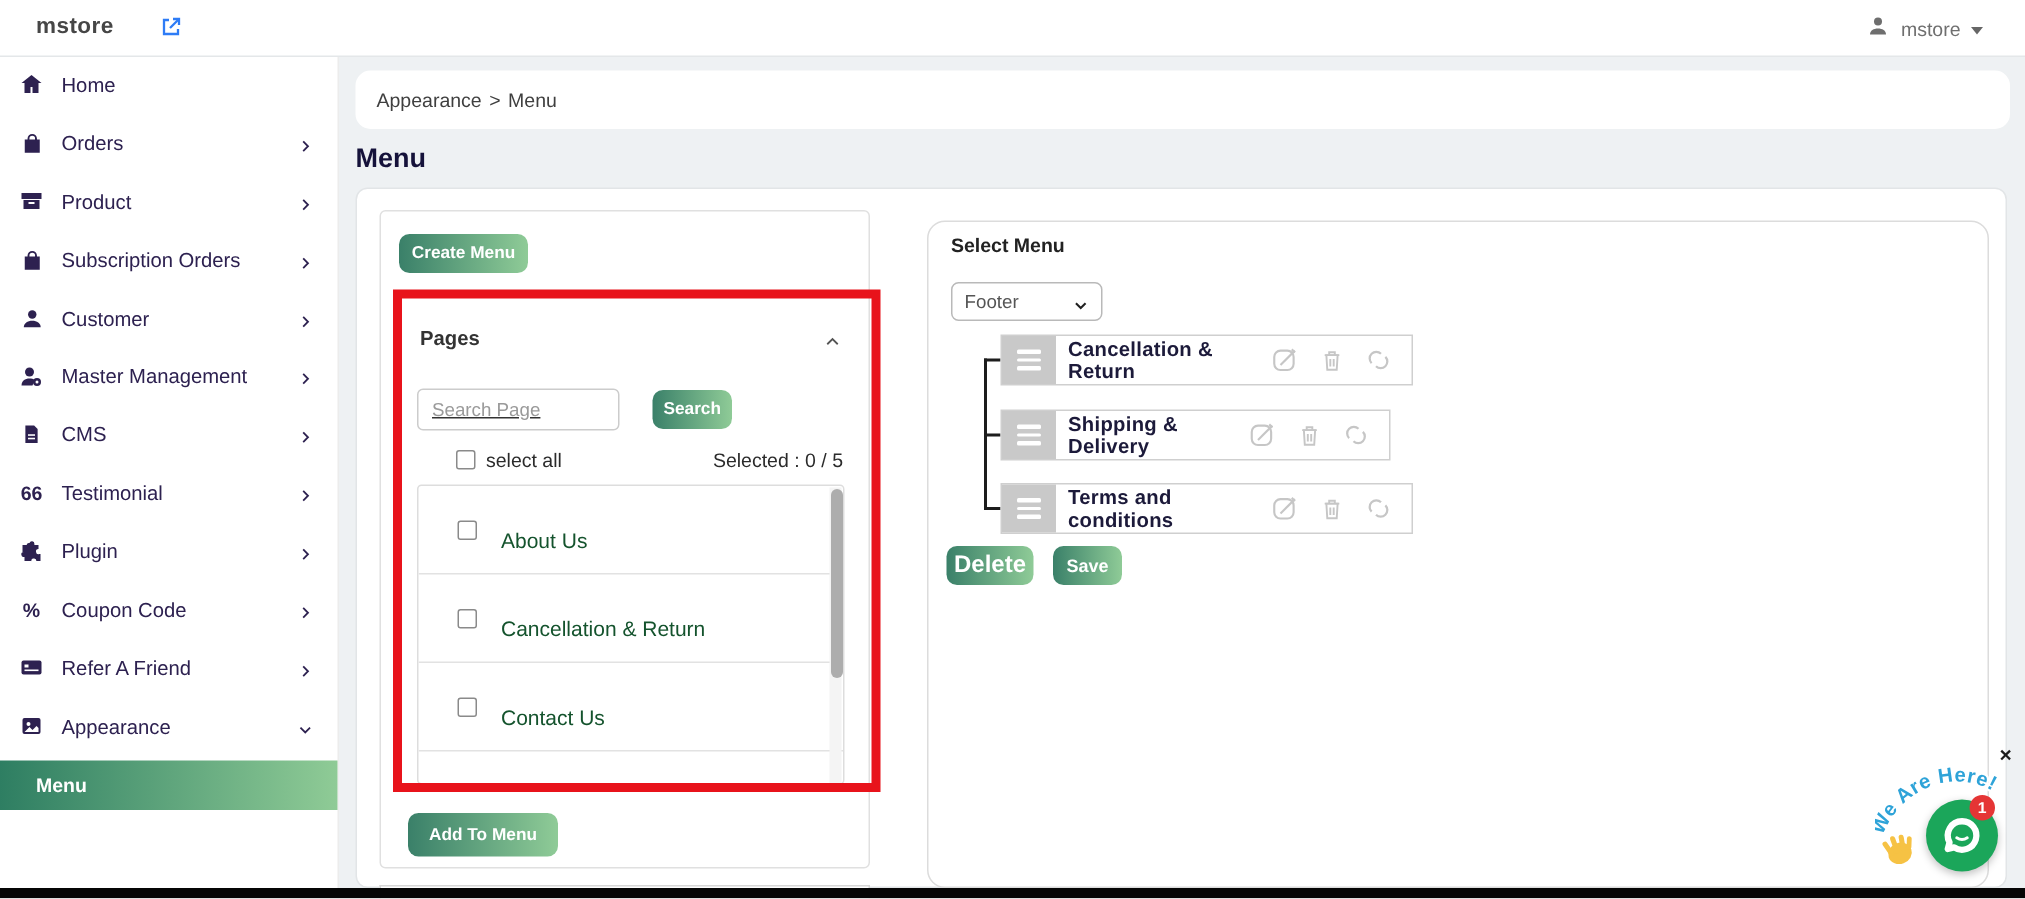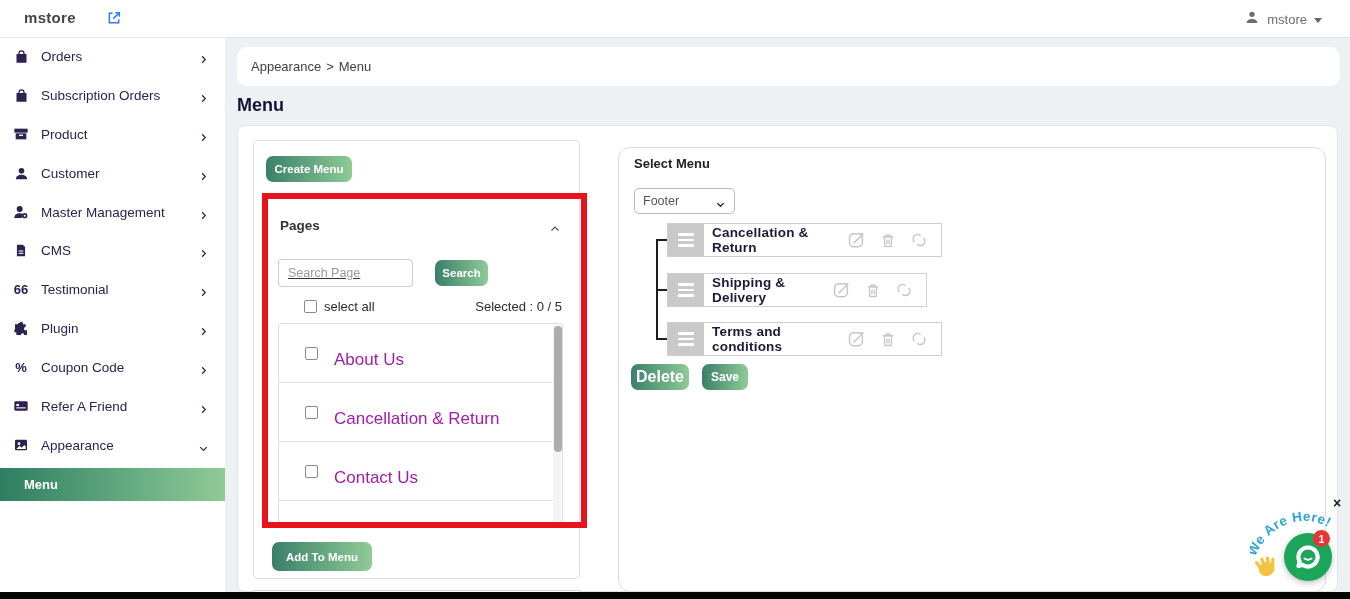--- a/index.html
+++ b/index.html
@@ -40,21 +40,21 @@
   .pages-title{position:absolute;left:26px;top:77px;font-size:13.5px;font-weight:bold;color:#333;}
   .pages-caret{position:absolute;right:18px;top:80px;width:12px;height:12px;cursor:pointer;}
   .search-input{position:absolute;left:24px;top:118px;width:135px;height:28px;border:1px solid #ccc;border-radius:4px;box-sizing:border-box;padding:0 9px;font-size:12.5px;color:#333;font-family:inherit;outline:none;text-decoration:underline;}
   .search-input::placeholder{color:#9a9a9a;}
   .search-btn{position:absolute;left:181px;top:119px;width:53px;height:26px;font-size:11.5px;}
   .selall-check{position:absolute;left:50px;top:159px;}
   .selall-label{position:absolute;left:70px;top:158px;font-size:13px;color:#2b2b2b;cursor:pointer;}
   .sel-count{position:absolute;right:17px;top:158px;font-size:13px;color:#2b2b2b;}
   .page-list{position:absolute;left:24px;top:182px;width:285px;height:200px;border:1px solid #ddd;border-radius:3px;box-sizing:border-box;overflow:hidden;background:#fff;}
   .page-row{height:58px;display:flex;align-items:center;border-bottom:1px solid #e2e2e2;padding-left:26px;gap:16px;}
-  .page-row-label{font-size:17px;color:#a21caf;margin-top:14px;}
+  .page-row-label{font-size:14px;color:#14532d;margin-top:14px;}
   input[type=checkbox]{appearance:none;-webkit-appearance:none;width:13px;height:13px;border:1.6px solid #8a8a8a;border-radius:2px;background:#fff;margin:0;cursor:pointer;}
   .pl-track{position:absolute;right:1px;top:1px;width:8px;height:198px;background:#f4f4f4;}
   .pl-thumb{position:absolute;right:0;top:2px;width:8px;height:126px;background:#adadad;border-radius:4px;cursor:grab;}
   .add-btn{position:absolute;left:18px;top:401px;width:100px;height:29px;font-size:11.5px;}
 
   
   .annotation{position:absolute;left:262px;top:193px;width:325px;height:335px;border:6px solid #e8131b;box-sizing:border-box;z-index:40;pointer-events:none;}
 
   
   .right-panel{position:absolute;left:618px;top:147px;width:708px;height:445px;background:#fff;border:1px solid #dcdcdc;border-radius:12px;box-sizing:border-box;z-index:2;}
@@ -106,49 +106,57 @@
           </svg>
       </span>
       <span class="user-name">mstore</span>
       <span class="caret-down"></span>
     </div>
   </div>
 
   <div class="sidebar">
     <div class="sb-item">
       <span class="sb-ico">
+          <svg width="16" height="16" viewBox="0 0 24 24" fill="#2d2150">
+            <path d="M12 3L2 11h3v10h6v-6h2v6h6V11h3z"></path>
+          </svg>
+        </span>
+      <span class="sb-label">Home</span>
+    </div>
+    <div class="sb-item">
+      <span class="sb-ico">
           <svg width="15" height="15" viewBox="0 0 24 24" fill="#2d2150">
             <path d="M17 8V7a5 5 0 0 0-10 0v1H4v14h16V8h-3zM9 7a3 3 0 0 1 6 0v1H9V7z"></path>
           </svg>
         </span>
       <span class="sb-label">Orders</span>
-      <span class="sb-chev"><svg width="11" height="11" viewBox="0 0 24 24" fill="none" stroke="#2d2150" stroke-width="2.6">
-            <path d="M9 5l7 7-7 7"></path>
-          </svg></span>
-    </div>
-    <div class="sb-item">
-      <span class="sb-ico">
-          <svg width="15" height="15" viewBox="0 0 24 24" fill="#2d2150">
-            <path d="M17 8V7a5 5 0 0 0-10 0v1H4v14h16V8h-3zM9 7a3 3 0 0 1 6 0v1H9V7z"></path>
-          </svg>
-        </span>
-      <span class="sb-label">Subscription Orders</span>
       <span class="sb-chev"><svg width="11" height="11" viewBox="0 0 24 24" fill="none" stroke="#2d2150" stroke-width="2.6">
             <path d="M9 5l7 7-7 7"></path>
           </svg></span>
     </div>
     <div class="sb-item">
       <span class="sb-ico">
           <svg width="16" height="16" viewBox="0 0 24 24" fill="#2d2150">
             <path d="M2 4h20v6H2z"></path>
             <path d="M4 11h16v9H4z"></path>
             <rect x="9" y="13" width="6" height="2" fill="#fff"></rect>
           </svg>
         </span>
       <span class="sb-label">Product</span>
+      <span class="sb-chev"><svg width="11" height="11" viewBox="0 0 24 24" fill="none" stroke="#2d2150" stroke-width="2.6">
+            <path d="M9 5l7 7-7 7"></path>
+          </svg></span>
+    </div>
+    <div class="sb-item">
+      <span class="sb-ico">
+          <svg width="15" height="15" viewBox="0 0 24 24" fill="#2d2150">
+            <path d="M17 8V7a5 5 0 0 0-10 0v1H4v14h16V8h-3zM9 7a3 3 0 0 1 6 0v1H9V7z"></path>
+          </svg>
+        </span>
+      <span class="sb-label">Subscription Orders</span>
       <span class="sb-chev"><svg width="11" height="11" viewBox="0 0 24 24" fill="none" stroke="#2d2150" stroke-width="2.6">
             <path d="M9 5l7 7-7 7"></path>
           </svg></span>
     </div>
     <div class="sb-item">
       <span class="sb-ico">
           <svg width="15" height="15" viewBox="0 0 24 24" fill="#2d2150">
             <circle cx="12" cy="7.5" r="4.5"></circle>
             <path d="M3 21c0-4.5 4-7 9-7s9 2.5 9 7z"></path>
           </svg>

